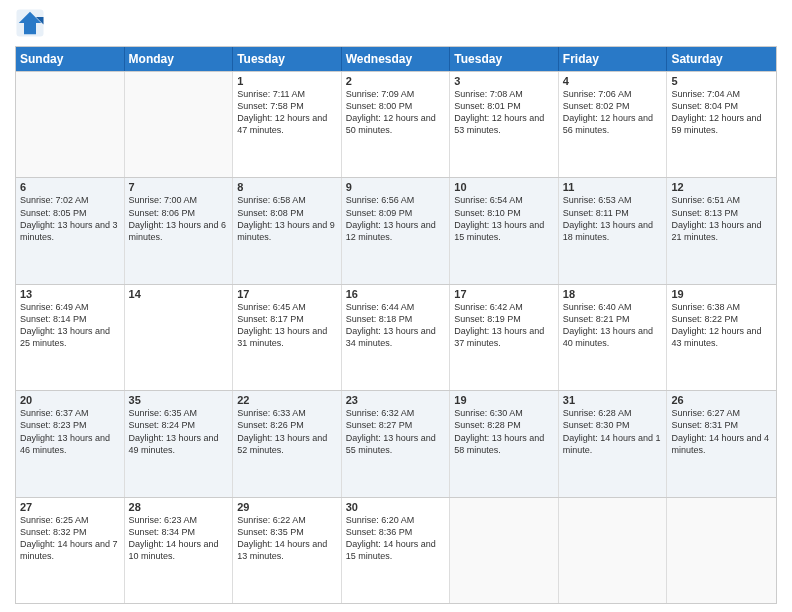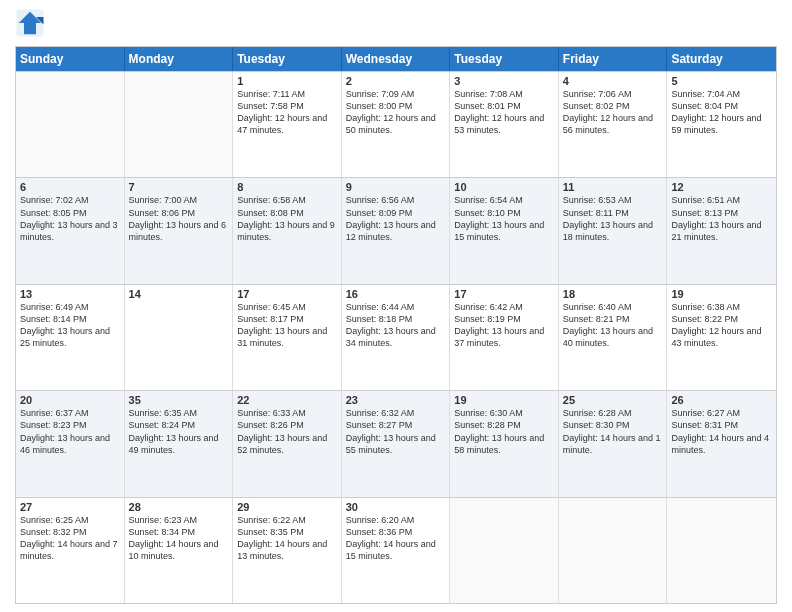--- a/index.html
+++ b/index.html
@@ -233,21 +233,21 @@
           </div>
           <div class="cal-cell alt">
             <span class="day-num">23</span>
             <div class="cell-text">Sunrise: 6:32 AM<br>Sunset: 8:27 PM<br>Daylight: 13 hours and 55 minutes.</div>
           </div>
           <div class="cal-cell alt">
             <span class="day-num">19</span>
             <div class="cell-text">Sunrise: 6:30 AM<br>Sunset: 8:28 PM<br>Daylight: 13 hours and 58 minutes.</div>
           </div>
           <div class="cal-cell alt">
-            <span class="day-num">25</span>
+            <span class="day-num">31</span>
             <div class="cell-text">Sunrise: 6:28 AM<br>Sunset: 8:30 PM<br>Daylight: 14 hours and 1 minute.</div>
           </div>
           <div class="cal-cell alt">
             <span class="day-num">26</span>
             <div class="cell-text">Sunrise: 6:27 AM<br>Sunset: 8:31 PM<br>Daylight: 14 hours and 4 minutes.</div>
           </div>
         </div>
         <div class="cal-row">
           <div class="cal-cell">
             <span class="day-num">27</span>

